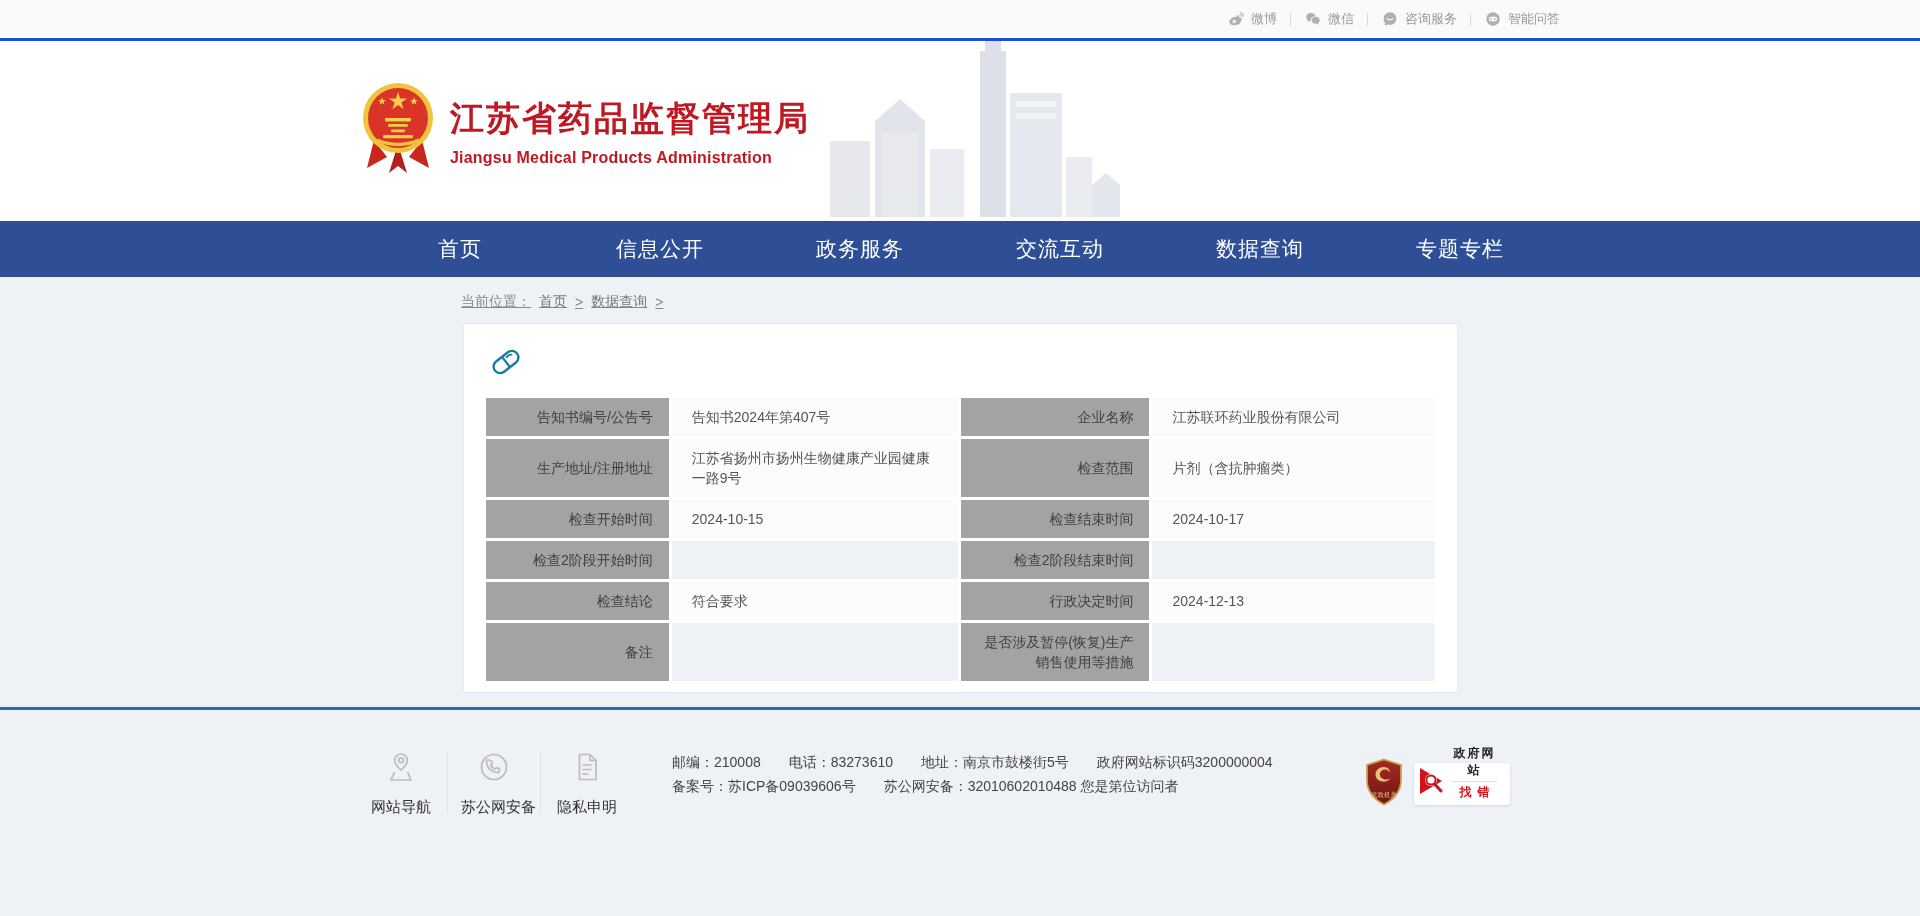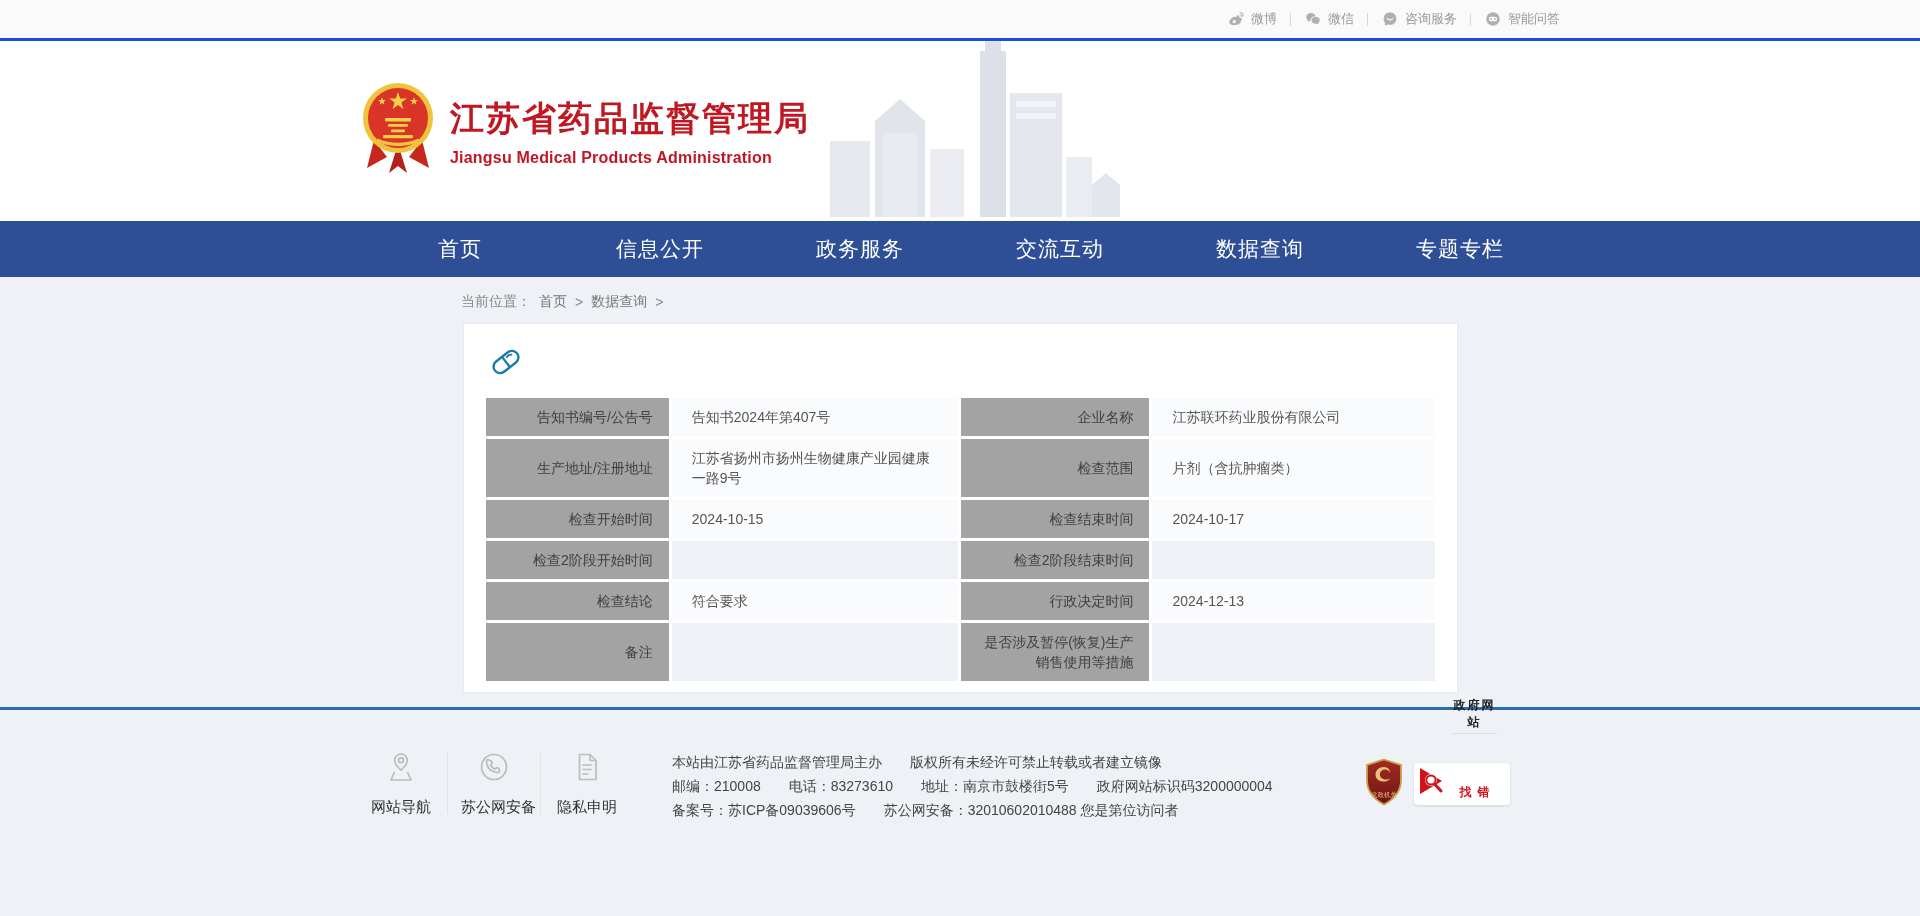--- a/index.html
+++ b/index.html
@@ -24,21 +24,21 @@
   .brand-text .cn { font-size: 34px; font-weight: 700; color: #c01823; letter-spacing: 2px; }
   .brand-text .en { font-size: 16px; font-weight: 700; color: #c01823; margin-top: 7px; letter-spacing: .2px; }
   .skyline { position: absolute; left: 470px; bottom: 0; z-index: 1; }
 
   
   .mainnav { height: 56px; background: #2e4e96; }
   .mainnav .inner { display: flex; }
   .nav-item { width: 200px; text-align: center; line-height: 56px; color: #fff; font-size: 21px; font-weight: 500; text-decoration: none; letter-spacing: 1px; }
 
   
-  .breadcrumb { width: 1200px; margin: 0 auto; padding: 16px 0 12px 101px; font-size: 14px; color: #888; display: flex; gap: 8px; align-items: center; }
+  .breadcrumb { width: 1200px; margin: 0 auto; padding: 16px 0 12px 101px; font-size: 14px; color: #888; display: flex; gap: 8px; align-items: center; text-decoration: underline; }
   .crumb-link { color: #777; text-decoration: none; cursor: pointer; }
 
   
   .card { width: 995px; margin: 0 auto; background: #fff; border: 1px solid #e7eaf0; padding: 15px 19px 8px; }
   .pill-wrap { margin: 4px 0 10px 4px; }
   table.detail { width: 100%; border-collapse: separate; border-spacing: 3px; table-layout: fixed; }
   .detail th, .detail td { font-size: 14px; line-height: 20px; vertical-align: middle; word-break: break-all; }
   .detail th.lbl { background: #a3a3a3; font-weight: 400; color: #404040; text-align: right; padding: 9px 16px; }
   .detail td.val { background: #fafbfd; color: #555; text-align: left; padding: 9px 20px; }
   .detail tr.shade td.val { background: #eef1f6; }
@@ -259,21 +259,20 @@
         <span><svg viewBox="0 0 34 34" fill="none" stroke="#bcbcbc" stroke-width="1.7" stroke-linejoin="round">
               <path d="M9.5 4.5 H20 L26 10.5 V29.5 H9.5 Z"></path>
               <path d="M20 4.5 V10.5 H26"></path>
               <path d="M13 15 h8 M13 19.5 h8 M13 24 h5" stroke-linecap="round"></path>
             </svg></span>
         <span class="f-label">隐私申明</span>
       </a>
     </div>
 
     <div class="f-text">
-      <div>本站由江苏省药品监督管理局主办　　版权所有未经许可禁止转载或者建立镜像</div>
       <div>邮编：210008　　电话：83273610　　地址：南京市鼓楼街5号　　政府网站标识码3200000004</div>
       <div>备案号：苏ICP备09039606号　　苏公网安备：32010602010488 您是第位访问者</div>
     </div>
 
     <div class="f-badges">
       <a style="display:block;cursor:pointer;">
         <svg width="40" height="48" viewBox="0 0 40 48">
           <defs>
             <linearGradient id="shieldGrad" x1="0" y1="0" x2="0" y2="1">
               <stop offset="0" stop-color="#a32b22"></stop>
@@ -287,18 +286,18 @@
       </a>
       <a class="badge-finderr">
         <span><svg width="30" height="32" viewBox="0 0 30 32">
               <path d="M2 3 L2 29 L24 16 Z" fill="#d0121b"></path>
               <circle cx="13" cy="15" r="6" fill="#fff"></circle>
               <circle cx="13" cy="15" r="4.6" fill="none" stroke="#d0121b" stroke-width="2"></circle>
               <line x1="17" y1="19.5" x2="23" y2="26" stroke="#d0121b" stroke-width="3" stroke-linecap="round"></line>
             </svg></span>
         <span class="finderr-text">
           <span class="t" style="display:block;">政府网站</span>
-          <span class="b" style="display:block;margin-top:48px;">找错</span>
+          <span class="b" style="display:block;">找错</span>
         </span>
       </a>
     </div>
   </div>
 </footer>
 
 </body></html>

